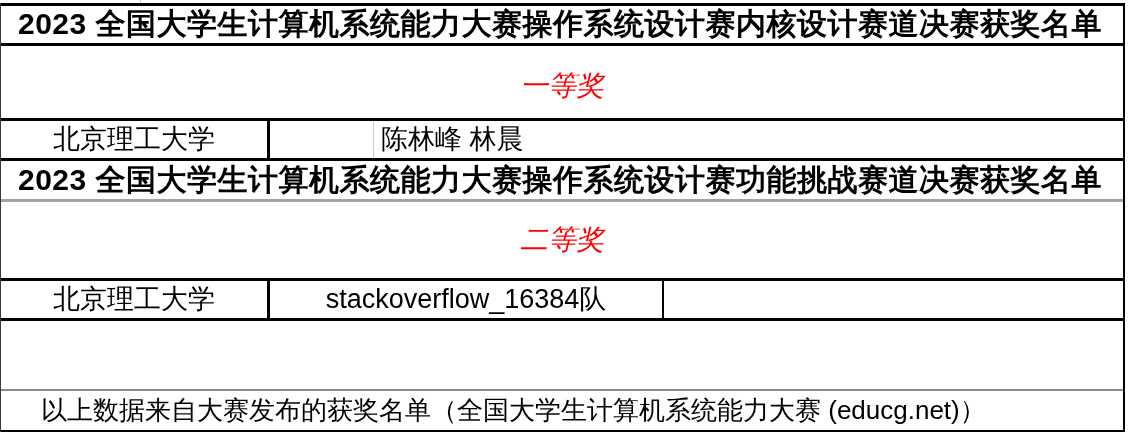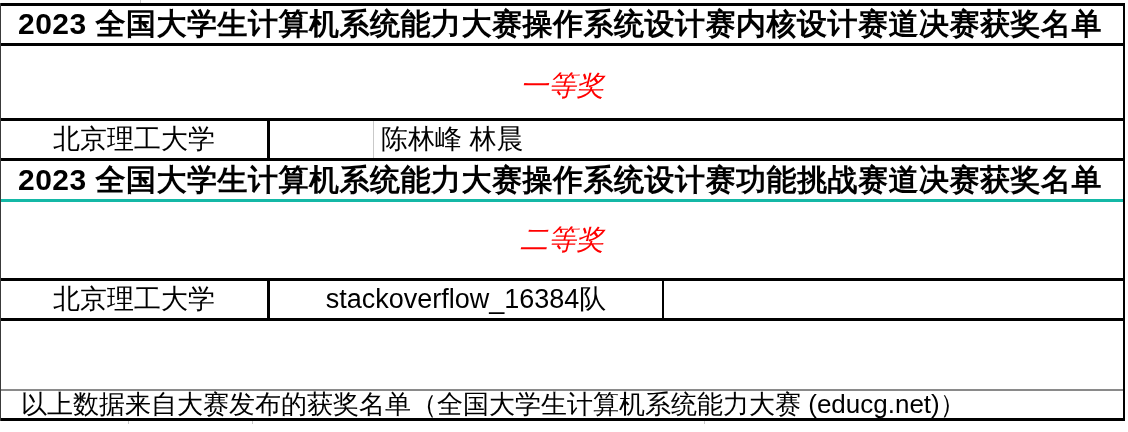--- a/index.html
+++ b/index.html
@@ -23,21 +23,21 @@
   .band{box-sizing:border-box;display:flex;align-items:center;background:#fff;}
   .band-header{
     height:43px;
     border-top:3px solid #000;
     border-bottom:3px solid #000;
     font-size:30px;font-weight:bold;
     padding-left:17px;
     letter-spacing:0.5px;
     white-space:nowrap;
   }
-  .band-header.second{height:44px;border-bottom:3px solid #14b8a6;}
+  .band-header.second{height:44px;border-bottom:3px solid #a3a3a3;}
   .band-award{
     justify-content:center;
     font-size:28px;
     color:#ff0000;
     font-style:italic;
   }
   .band-award.first{height:72px;padding-top:7px;}
   .band-award.second{height:76px;border-radius:30px;}
   .band-row{
     height:40px;
@@ -47,25 +47,25 @@
   }
   .band-row.first{border-bottom:none;}
   .cell{box-sizing:border-box;display:flex;align-items:flex-start;white-space:nowrap;overflow:hidden;}
   .cell-school{width:269px;border-right:3px solid #000;justify-content:center;}
   .cell-gap{width:104px;border-right:1px solid #c9c9c9;}
   .cell-team-r1{width:326px;border-right:2px solid #000;justify-content:center;}
   .cell-team-r2{width:394px;border-right:2px solid #000;justify-content:center;}
   .cell-members{flex:1;justify-content:flex-start;padding-left:7px;}
   .band-empty{height:71px;border-top:3px solid #000;}
   .band-footer{
-    height:32px;
+    height:44px;
     border-top:2px solid #8a8a8a;
     border-bottom:3px solid #000;
     font-size:26px;
-    padding-left:20px;
+    padding-left:40px;
     white-space:nowrap;
   }
 </style>
 </head>
 <body>
 
 <div class="page">
 
   <div class="sliver">
     <div class="gridtick" style="left:140px;"></div>

